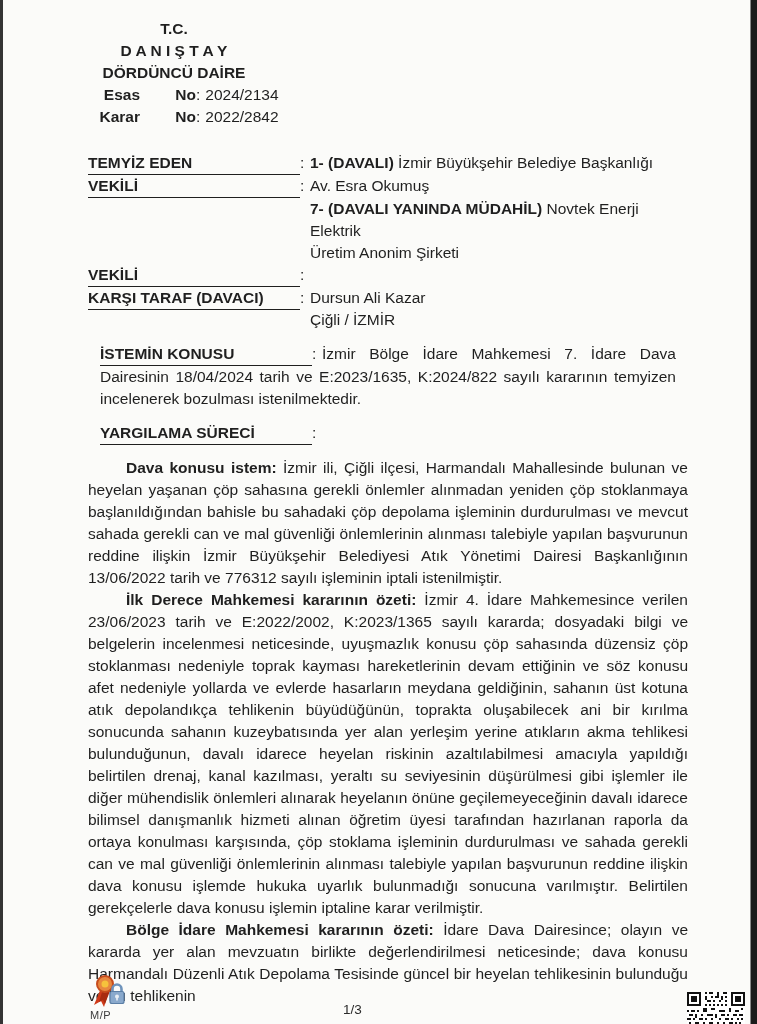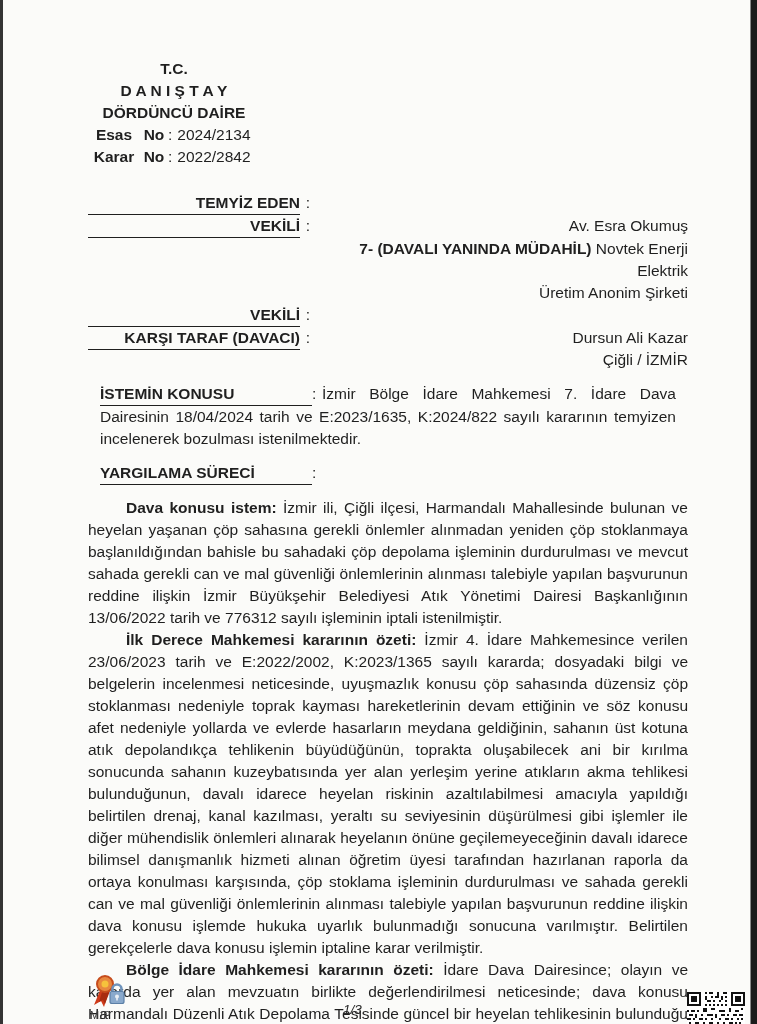--- a/index.html
+++ b/index.html
@@ -20,30 +20,30 @@
   .edge-right {
     position: absolute; right: 0; top: 0; width: 6px; height: 100%;
     background: #1c1c1c;
     border-left: 1px solid #8a8a8a;
   }
   .content {
     position: absolute; left: 88px; top: 18px; width: 600px;
   }
   .b { font-weight: 700; }
   
-  .court-header { width: 172px; text-align: center; font-weight: 700; margin-top: 40px; }
-  .case-numbers { width: 220px; text-align: center; }
+  .court-header { width: 172px; text-align: center; font-weight: 700; }
+  .case-numbers { width: 220px; text-align: right; }
   .case-row { display: flex; }
   .case-row .c1 { width: 52px; font-weight: 700; }
-  .case-row .c2 { width: 28px; font-weight: 700; }
+  .case-row .c2 { width: 28px; font-weight: 700; margin-left: 28px; }
   .case-row .c3 { font-weight: 400; }
   .case-row .colon { margin-right: 5px; }
   
   .parties { margin-top: 24px; }
-  .party-row { display: flex; text-align: right; }
+  .party-row { display: flex; }
   .party-label {
     width: 212px; flex: 0 0 212px;
     font-weight: 700;
     border-bottom: 1.7px solid #1f1f1f;
     height: 22px;
     align-self: flex-start;
   }
   .party-label.nolabel { border-bottom: none; }
   .party-colon { width: 10px; flex: 0 0 10px; }
   .party-value { flex: 1; }
@@ -62,21 +62,21 @@
   .footer-notice {
     position: absolute; left: 129px; top: 1049px;
     font-size: 11px; font-weight: 700; color: #222;
   }
   .footer-initials {
     position: absolute; left: 90px; top: 1004px;
     font-size: 11px; color: #3c3c3c; letter-spacing: 0.5px;
   }
   .footer-page {
     position: absolute; left: 0; top: 999px; width: 705px;
-    text-align: center; font-size: 13.5px; color: #2a2a2a; font-style: italic;
+    text-align: center; font-size: 13.5px; color: #2a2a2a;
   }
   .qr { position: absolute; left: 687px; top: 992px; }
 </style>
 </head>
 <body>
 
 <div class="edge-left"></div>
 <div class="edge-right"></div>
 
 <div class="content">
@@ -99,20 +99,21 @@
       <span class="c3"><span class="colon">:</span><span>2022/2842</span></span>
     </div>
   </div>
 
   <div class="parties">
 
     <div class="party-row">
       <span class="party-label">TEMYİZ EDEN</span>
       <span class="party-colon">:</span>
       <span class="party-value">
+        <div><span class="b">1- (DAVALI)</span><span> İzmir Büyükşehir Belediye Başkanlığı</span></div>
       </span>
     </div>
 
     <div class="party-row">
       <span class="party-label">VEKİLİ</span>
       <span class="party-colon">:</span>
       <span class="party-value">Av. Esra Okumuş</span>
     </div>
 
     <div class="party-row">

